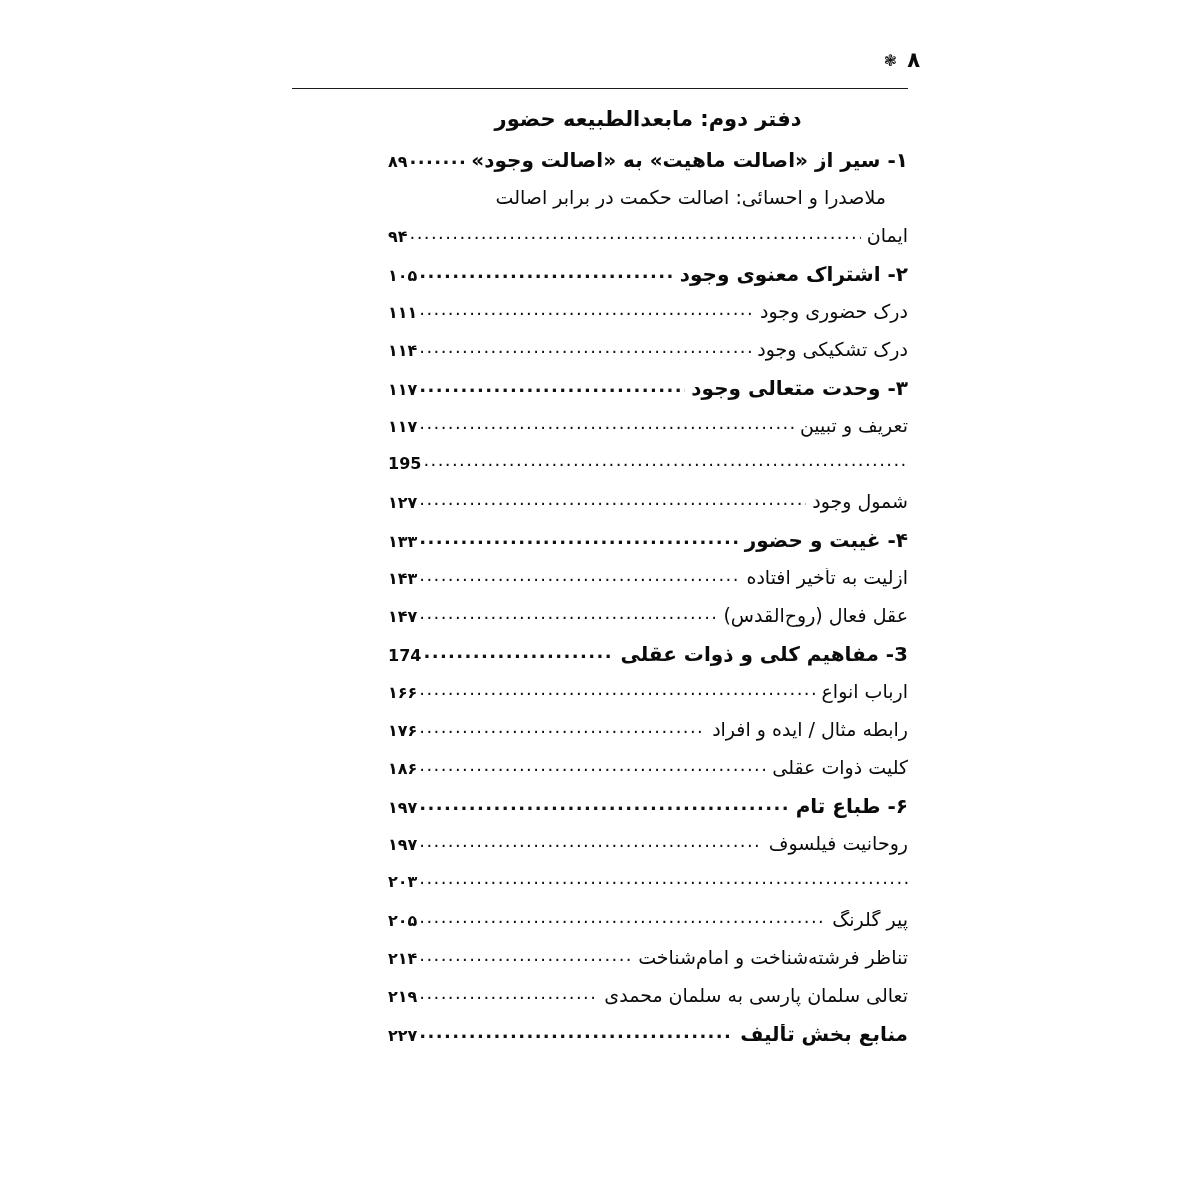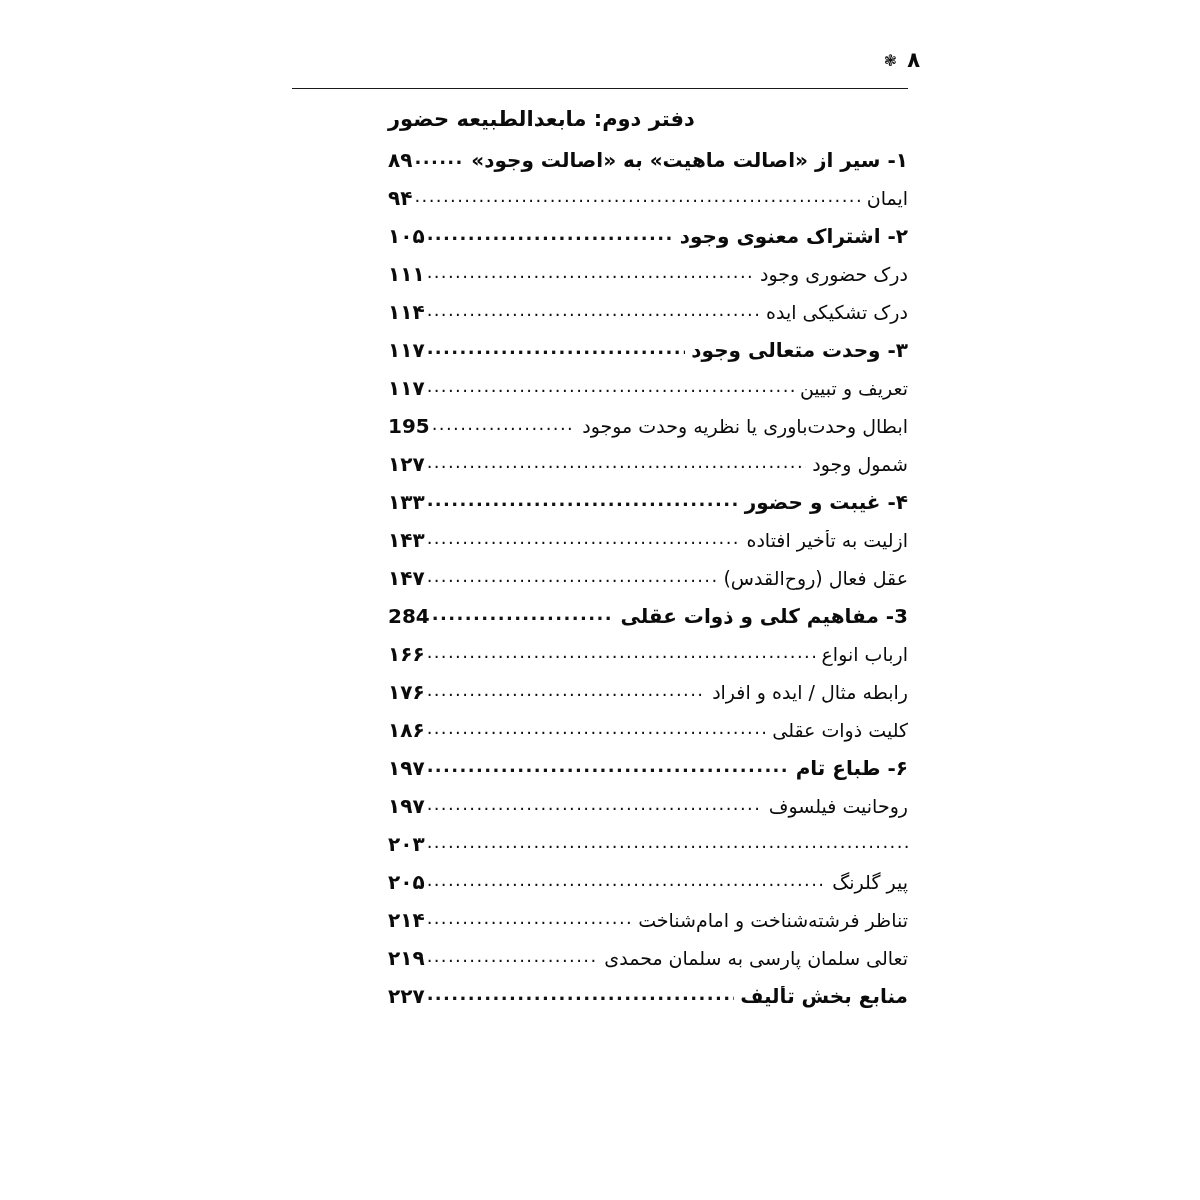--- a/index.html
+++ b/index.html
@@ -63,21 +63,21 @@
   .toc {
     position: absolute;
     top: 104px;
     right: 292px;
     width: 520px;
   }
 
   .section-title {
     font-size: 21px;
     font-weight: bold;
-    text-align: left;
+    text-align: center;
     margin: 0 0 14px 0;
     line-height: 1.5;
     letter-spacing: 0.2px;
   }
 
   .toc-row {
     display: flex;
     flex-direction: row;
     align-items: baseline;
     width: 100%;
@@ -107,21 +107,21 @@
     transform: translateY(-3px);
     letter-spacing: 1.4px;
     font-size: 18px;
     color: #111;
     direction: ltr;
     text-align: left;
   }
   .row-page {
     flex: 0 0 auto;
     padding-right: 2px;
-    font-size: 20px;
+    font-size: 16px;
     font-weight: bold;
   }
   .toc-row.level-2 .row-page {
     font-weight: bold;
   }
 
   
   .toc-row.cont {
     justify-content: flex-start;
   }
@@ -145,52 +145,54 @@
   <div class="head-rule"></div>
 
   <div class="toc">
     <div class="section-title">دفتر دوم: مابعدالطبیعه حضور</div>
     <div id="toc-rows">
         <div class="toc-row level-1">
           <span class="row-label">۱- سیر از «اصالت ماهیت» به «اصالت وجود»</span>
           <span class="row-leader">............................................................................</span>
           <span class="row-page">۸۹</span>
         </div>
+        <div class="toc-row level-2 cont indent-wrap">
+          <span class="row-label">ملاصدرا و احسائی: اصالت حکمت در برابر اصالت</span>
+        </div>
         <div class="toc-row level-2">
           <span class="row-label">ایمان</span>
           <span class="row-leader">............................................................................</span>
           <span class="row-page">۹۴</span>
         </div>
         <div class="toc-row level-1">
           <span class="row-label">۲- اشتراک معنوی وجود</span>
           <span class="row-leader">............................................................................</span>
           <span class="row-page">۱۰۵</span>
         </div>
         <div class="toc-row level-2">
           <span class="row-label">درک حضوری وجود</span>
           <span class="row-leader">............................................................................</span>
           <span class="row-page">۱۱۱</span>
         </div>
         <div class="toc-row level-2">
-          <span class="row-label">درک تشکیکی ایده</span>
+          <span class="row-label">درک تشکیکی وجود</span>
           <span class="row-leader">............................................................................</span>
           <span class="row-page">۱۱۴</span>
         </div>
         <div class="toc-row level-1">
           <span class="row-label">۳- وحدت متعالی وجود</span>
           <span class="row-leader">............................................................................</span>
           <span class="row-page">۱۱۷</span>
         </div>
         <div class="toc-row level-2">
           <span class="row-label">تعریف و تبیین</span>
           <span class="row-leader">............................................................................</span>
           <span class="row-page">۱۱۷</span>
         </div>
         <div class="toc-row level-2">
-          <span class="row-label">ابطال وحدت‌باوری یا نظریه وحدت موجود</span>
           <span class="row-leader">............................................................................</span>
           <span class="row-page">195</span>
         </div>
         <div class="toc-row level-2">
           <span class="row-label">شمول وجود</span>
           <span class="row-leader">............................................................................</span>
           <span class="row-page">۱۲۷</span>
         </div>
         <div class="toc-row level-1">
           <span class="row-label">۴- غیبت و حضور</span>
@@ -203,21 +205,21 @@
           <span class="row-page">۱۴۳</span>
         </div>
         <div class="toc-row level-2">
           <span class="row-label">عقل فعال (روح‌القدس)</span>
           <span class="row-leader">............................................................................</span>
           <span class="row-page">۱۴۷</span>
         </div>
         <div class="toc-row level-1">
           <span class="row-label">3- مفاهیم کلی و ذوات عقلی</span>
           <span class="row-leader">............................................................................</span>
-          <span class="row-page">284</span>
+          <span class="row-page">174</span>
         </div>
         <div class="toc-row level-2">
           <span class="row-label">ارباب انواع</span>
           <span class="row-leader">............................................................................</span>
           <span class="row-page">۱۶۶</span>
         </div>
         <div class="toc-row level-2">
           <span class="row-label">رابطه مثال / ایده و افراد</span>
           <span class="row-leader">............................................................................</span>
           <span class="row-page">۱۷۶</span>

